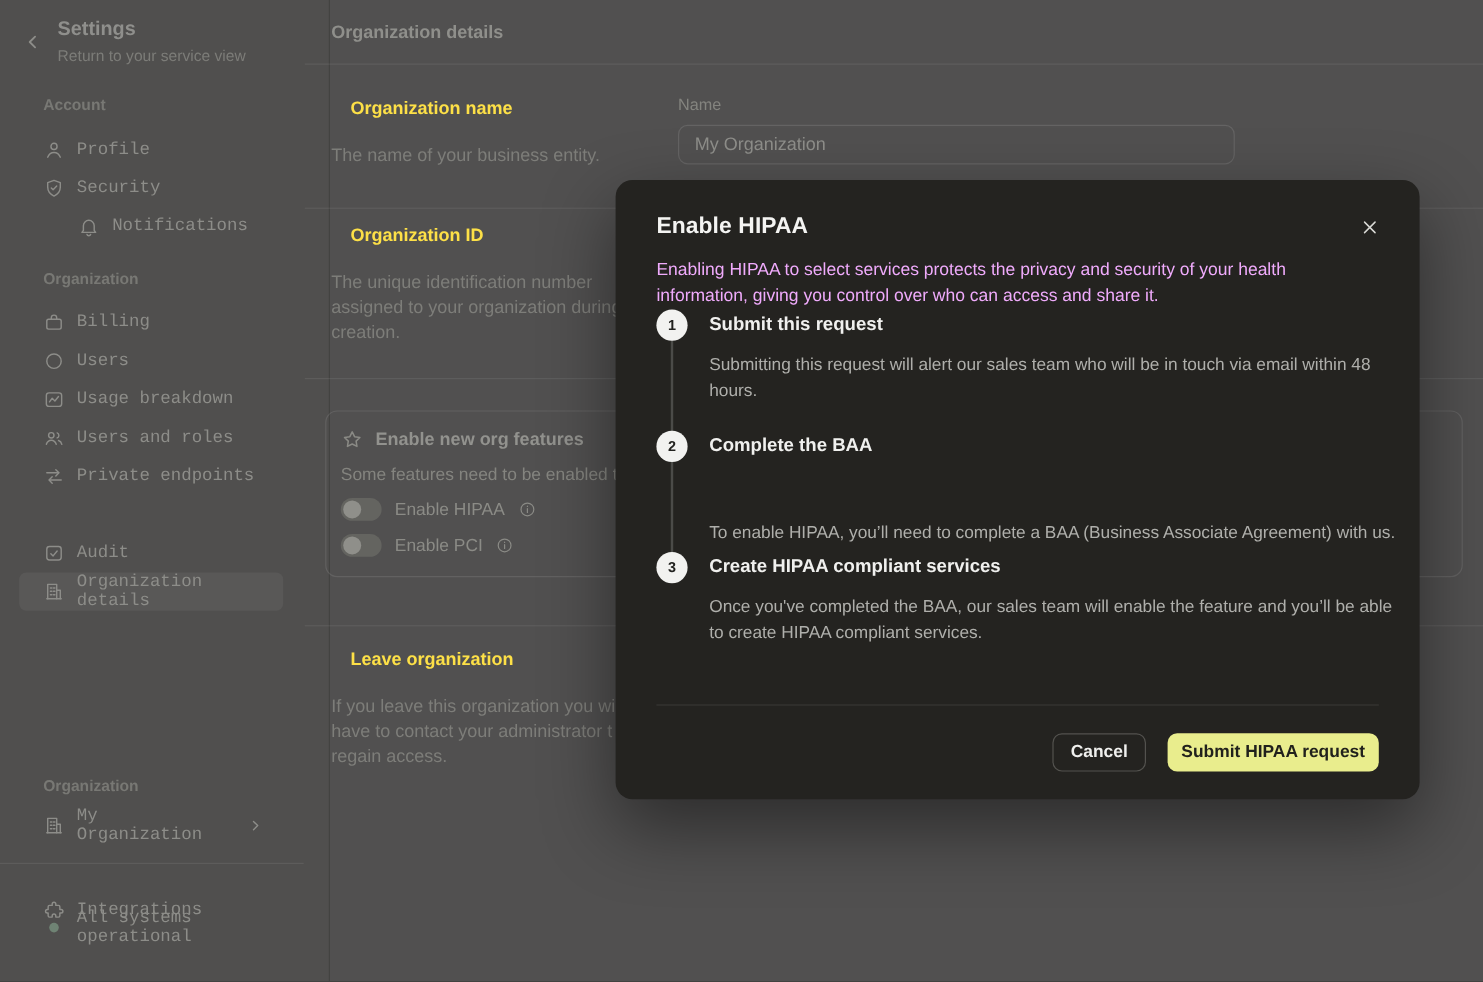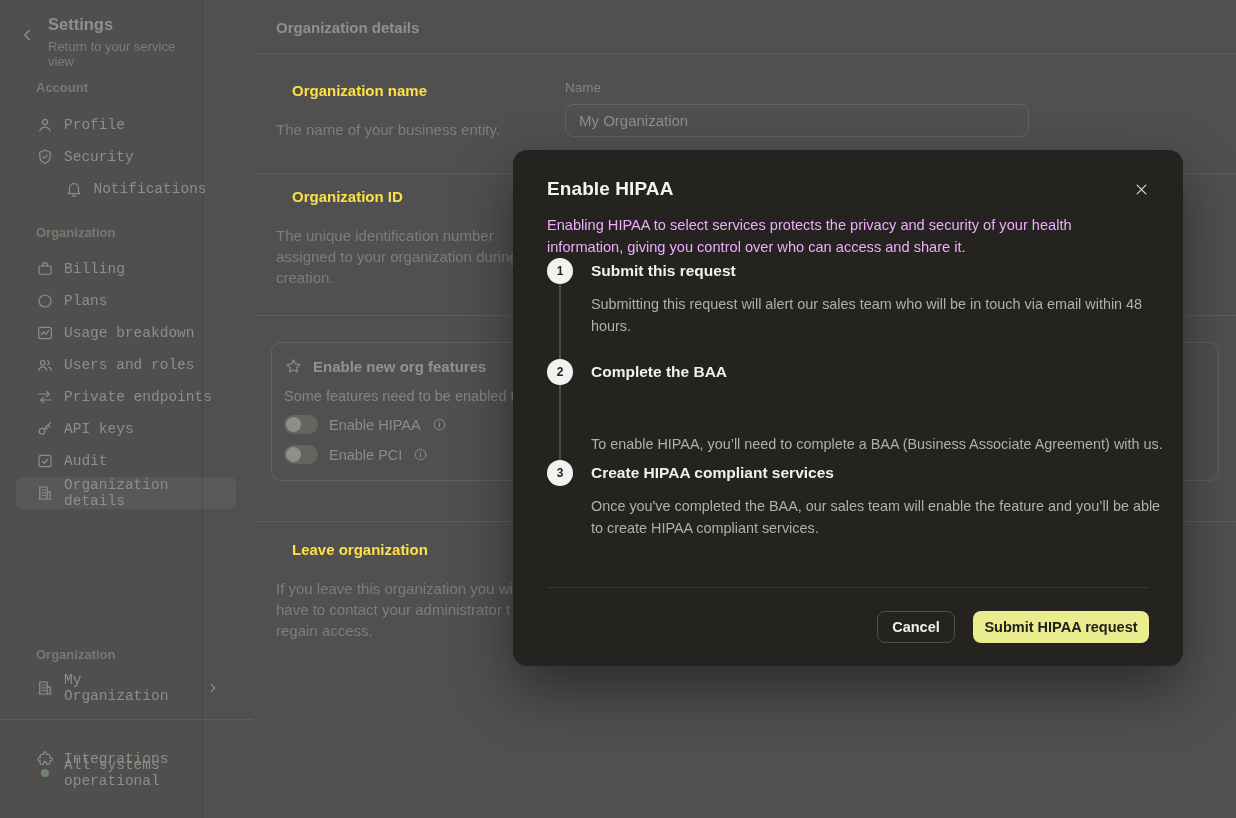--- a/index.html
+++ b/index.html
@@ -1,21 +1,21 @@
 <!DOCTYPE html>
 <html><head>
 <meta charset="utf-8">
 <style>
   * { margin:0; padding:0; box-sizing:border-box; }
   html,body { background:#3a3a38; }
   body { font-family:"Liberation Sans","DejaVu Sans",sans-serif; }
   .app { position:relative; width:1236px; height:818px; overflow:hidden; background:#515050; }
 
   
-  .sidebar { position:absolute; left:0; top:0; width:203px; height:818px; background:#504f4e; border-right:1px solid #434341; }
+  .sidebar { position:absolute; left:0; top:0; width:275px; height:818px; background:#504f4e; border-right:1px solid #434341; }
   .back-btn { position:absolute; left:18px; top:26px; width:18px; height:18px; color:#8d8d89; cursor:pointer; }
   .sb-title { position:absolute; left:48px; top:15px; font-size:16.5px; font-weight:700; color:#8f8f8c; }
   .sb-sub { position:absolute; left:48px; top:39px; font-size:13px; color:#7c7c78; }
   .sb-section { position:absolute; left:36px; font-size:13px; font-weight:600; color:#787874; }
   .nav-item { position:absolute; left:16px; width:220px; height:32px; display:flex; align-items:center; gap:10px; padding-left:20px; border-radius:6px; color:#8d8d89; font-size:14.5px; cursor:pointer;font-family:Liberation Mono, monospace; }
   .nav-item.selected { background:rgba(255,255,255,0.055); }
   .nav-item .icon { width:18px; height:18px; flex:0 0 18px; display:inline-flex; }
   .nav-item .chev { margin-left:auto; margin-right:14px; width:14px; height:14px; }
   svg { display:block; width:100%; height:100%; }
   .sb-divider { position:absolute; left:0; top:719px; width:253px; height:1px; background:rgba(255,255,255,0.08); }
@@ -109,21 +109,21 @@
           </svg>
         </span>
       <span>Billing</span>
     </div>
     <div class="nav-item" style="top:285px;">
       <span class="icon">
           <svg viewBox="0 0 24 24" fill="none" stroke="currentColor" stroke-width="1.6">
             <circle cx="12" cy="12" r="8"></circle>
           </svg>
         </span>
-      <span>Plans</span>
+      <span>Users</span>
     </div>
     <div class="nav-item" style="top:317px;">
       <span class="icon">
           <svg viewBox="0 0 24 24" fill="none" stroke="currentColor" stroke-width="1.6" stroke-linecap="round" stroke-linejoin="round">
             <rect x="3.5" y="4.5" width="17" height="15" rx="3"></rect>
             <path d="M7 14.5l3-4 3 3 4-5"></path>
           </svg>
         </span>
       <span>Usage breakdown</span>
     </div>
@@ -141,31 +141,20 @@
     <div class="nav-item" style="top:381px;">
       <span class="icon">
           <svg viewBox="0 0 24 24" fill="none" stroke="currentColor" stroke-width="1.6" stroke-linecap="round" stroke-linejoin="round">
             <path d="M4 8h13"></path>
             <path d="M14 4.5L17.5 8 14 11.5"></path>
             <path d="M20 16H7"></path>
             <path d="M10 12.5L6.5 16l3.5 3.5"></path>
           </svg>
         </span>
       <span>Private endpoints</span>
-    </div>
-    <div class="nav-item" style="top:413px;">
-      <span class="icon">
-          <svg viewBox="0 0 24 24" fill="none" stroke="currentColor" stroke-width="1.6" stroke-linecap="round">
-            <circle cx="8" cy="15" r="3.8"></circle>
-            <path d="M11 12l8-8"></path>
-            <path d="M16 7l2.5 2.5"></path>
-            <path d="M13 10l2 2"></path>
-          </svg>
-        </span>
-      <span>API keys</span>
     </div>
     <div class="nav-item" style="top:445px;">
       <span class="icon">
           <svg viewBox="0 0 24 24" fill="none" stroke="currentColor" stroke-width="1.6" stroke-linecap="round" stroke-linejoin="round">
             <rect x="4" y="4.5" width="16" height="15" rx="3"></rect>
             <path d="M8.5 12.5l2.5 2.5 4.5-5.5"></path>
           </svg>
         </span>
       <span>Audit</span>
     </div>

